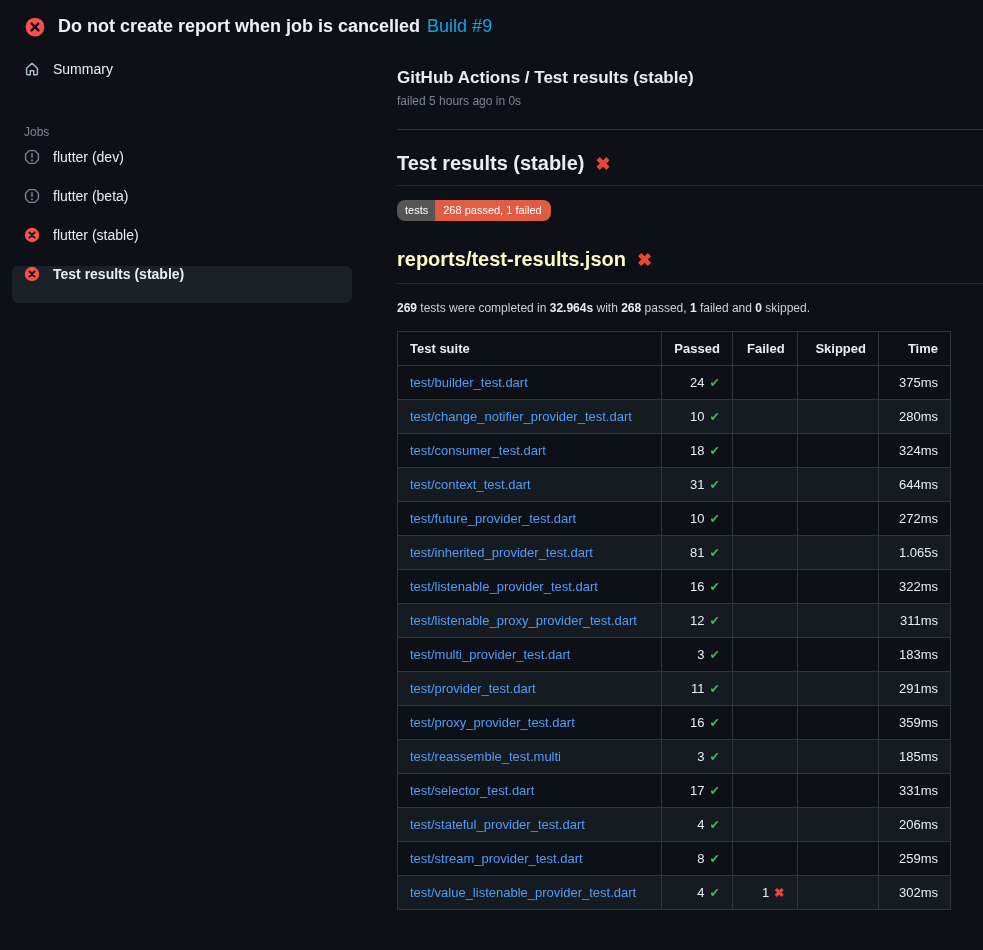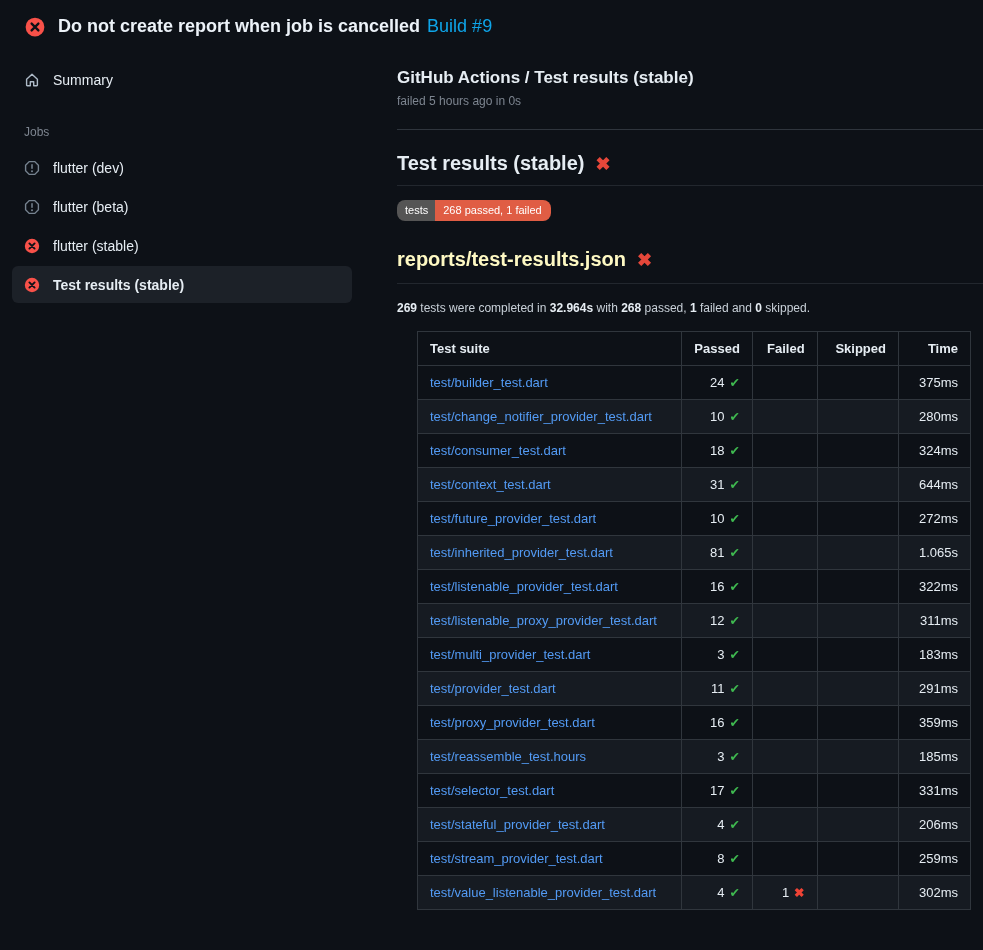--- a/index.html
+++ b/index.html
@@ -16,21 +16,21 @@
   .app-header { display:flex; align-items:center; gap:13px; padding:16px 24px 12px 25px; }
   .app-title { font-size:18px; font-weight:bold; color:#ecf2f8; white-space:nowrap; }
   .app-title .build { color:#0ea5e9; font-weight:normal; margin-left:7px; }
 
   
   .layout { display:flex; align-items:flex-start; }
   .sidebar { width:397px; flex:none; padding:12px 45px 0 12px; }
   .main { flex:1; min-width:0; padding-top:19px; }
 
   
-  .side-item { height:37px; padding:0 12px; display:flex; align-items:center; gap:13px;
+  .side-item { height:37px; padding:0 12px; display:flex; align-items:flex-start; gap:13px;
                border-radius:6px; color:#e6edf3; cursor:pointer; margin-bottom:2px; }
   .side-item.selected { background:#1c2128; font-weight:bold; }
   .jobs-heading { color:#7d8590; font-size:12px; margin:27px 12px 10px 12px; }
   .icon16 { width:16px; height:16px; flex:none; display:block; }
 
   
   .breadcrumb { font-size:17px; font-weight:bold; color:#e6edf3; }
   .status-line { margin-top:6px; font-size:12px; color:#7d8590; }
   .divider { border:0; border-top:1px solid #2f353d; margin:21px 0 0 0; }
 
@@ -46,21 +46,21 @@
 
   h2.report-title { margin:27px 0 0 0; padding-bottom:12px; border-bottom:1px solid #22272e;
                     font-size:20px; font-weight:bold;
                     display:flex; align-items:center; gap:11px; }
   h2.report-title a { color:#fef9c3; text-decoration:none; }
 
   .summary-line { margin-top:17px; font-size:12px; color:#c9d1d9; }
   .summary-line b { color:#e6edf3; }
 
   table.results { margin-top:16px; border-collapse:collapse; table-layout:fixed;
-                  width:554px; font-size:13px;margin-left:20px; }
+                  width:554px; font-size:13px; }
   .results th, .results td { border:1px solid #30363d; padding:8px 12px; height:34px; }
   .results th { color:#e6edf3; font-weight:bold; text-align:right; }
   .results th:first-child { text-align:left; }
   .results td.num { text-align:right; color:#e6edf3; white-space:nowrap; }
   .results tbody tr:nth-child(even) { background:#161b22; }
   a.suite { color:#539bf5; text-decoration:none; }
   .ck { color:#3fb950; margin-left:5px; font-size:12.5px; }
   .cx { color:#ef4335; margin-left:5px; font-size:12.5px; font-weight:bold; }
 </style>
 </head>
@@ -234,21 +234,21 @@
           <td class="num">291ms</td>
         </tr>
         <tr>
           <td><a href="#" class="suite">test/proxy_provider_test.dart</a></td>
           <td class="num"><span>16</span><span class="ck">✔</span></td>
           <td class="num"></td>
           <td class="num"></td>
           <td class="num">359ms</td>
         </tr>
         <tr>
-          <td><a href="#" class="suite">test/reassemble_test.hours</a></td>
+          <td><a href="#" class="suite">test/reassemble_test.multi</a></td>
           <td class="num"><span>3</span><span class="ck">✔</span></td>
           <td class="num"></td>
           <td class="num"></td>
           <td class="num">185ms</td>
         </tr>
         <tr>
           <td><a href="#" class="suite">test/selector_test.dart</a></td>
           <td class="num"><span>17</span><span class="ck">✔</span></td>
           <td class="num"></td>
           <td class="num"></td>

